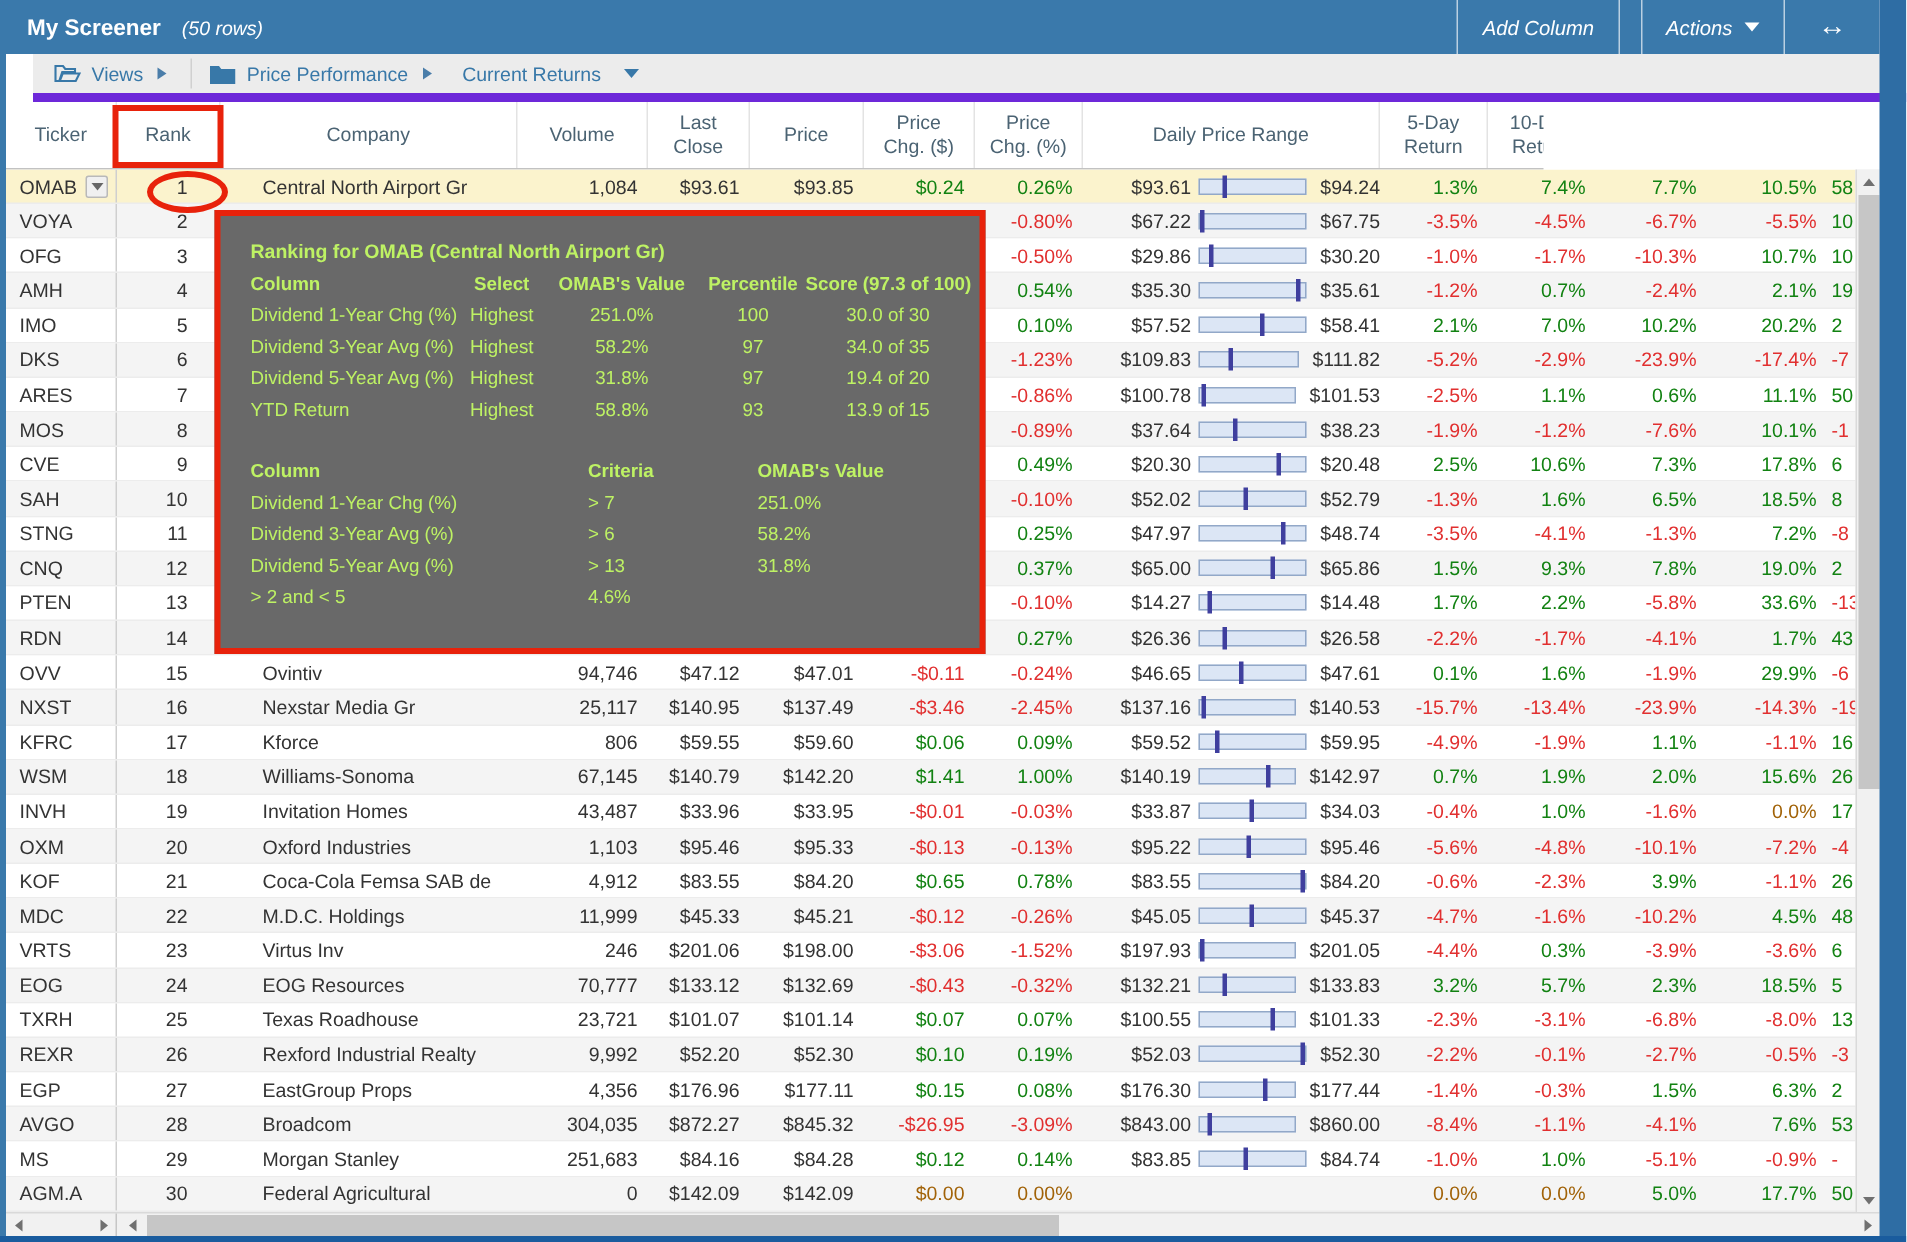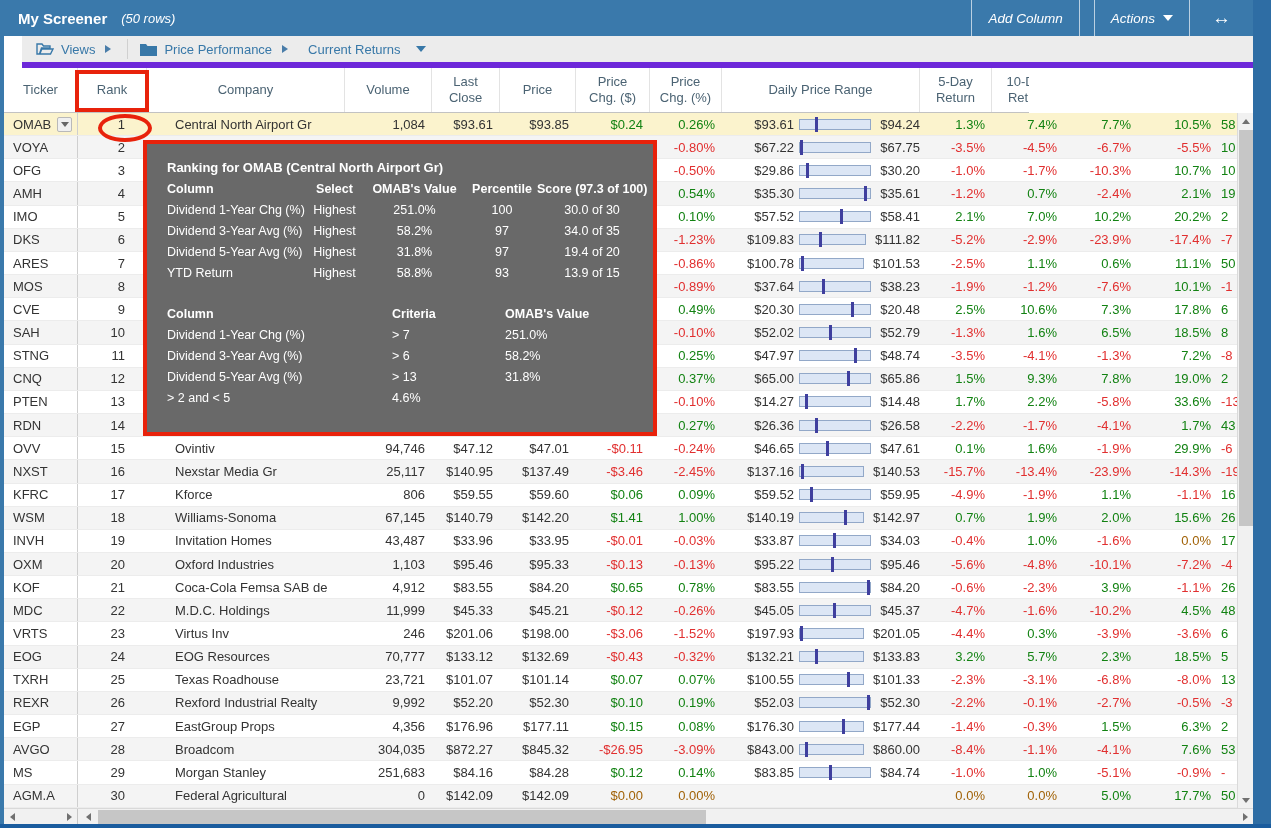--- a/index.html
+++ b/index.html
@@ -78,21 +78,21 @@
   .hmain { position:absolute; left:76px; top:0; right:0; height:16px; }
   .hbtn { position:absolute; top:0; width:16px; height:16px; display:flex; align-items:center; justify-content:center; cursor:pointer; }
   .hthumb { position:absolute; left:18px; top:1px; width:608px; height:14px; background:#c6c6c6; cursor:grab; }
 
   
   .ann-rank-box { position:absolute; left:75px; top:70px; width:74px; height:42px; border:4px solid var(--ann); }
   .ann-rank-circle { position:absolute; left:98px; top:114px; width:54px; height:28px; border:4px solid var(--ann); border-radius:50%; }
 
   
   .tip { position:absolute; left:143px; top:140px; width:514px; height:296px; border:4px solid var(--ann);
-         background:#696969; color:#ffffff; padding:14px 6px 0 20px; }
+         background:#696969; color:#bef264; padding:14px 6px 0 20px; }
   .tip-title { font-size:13px; font-weight:bold; height:21px; line-height:20px; }
   .tip-gap { height:20px; }
   .tgrid { display:grid; }
   .tgrid.rank5 { grid-template-columns:140px 55px 105px 70px 110px; }
   .tgrid.filt3 { grid-template-columns:225px 113px 142px; }
   .tcell { font-size:12.5px; height:21px; line-height:21px; white-space:nowrap; }
   .tcell.hd { font-weight:bold; }
   .rank5 .tcell { text-align:center; }
   .rank5 .tcell:nth-child(5n+1) { text-align:left; }
   .filt3 .tcell { text-align:left; }

